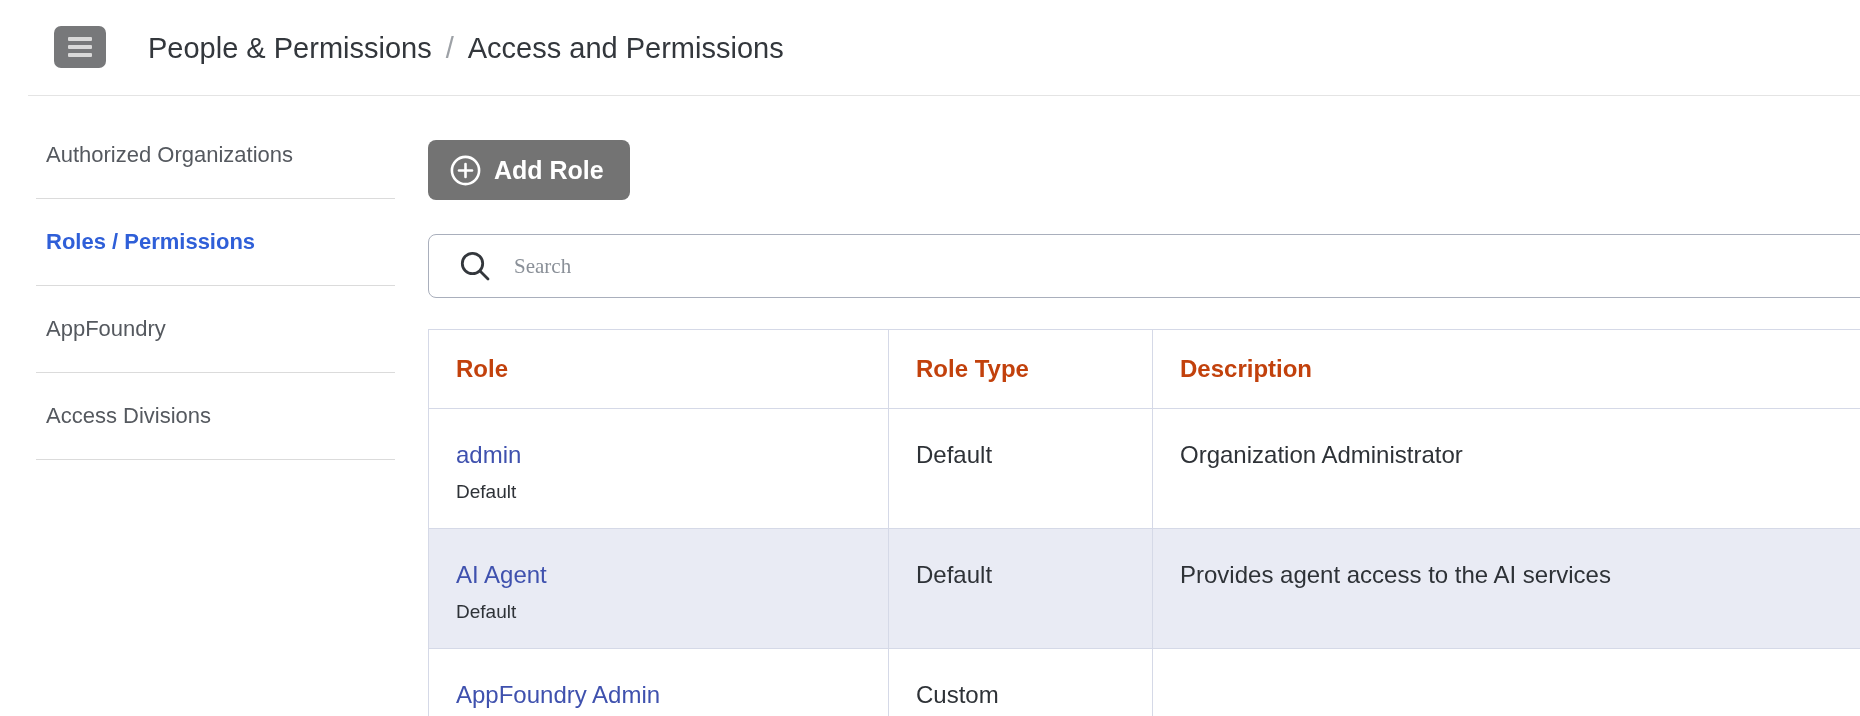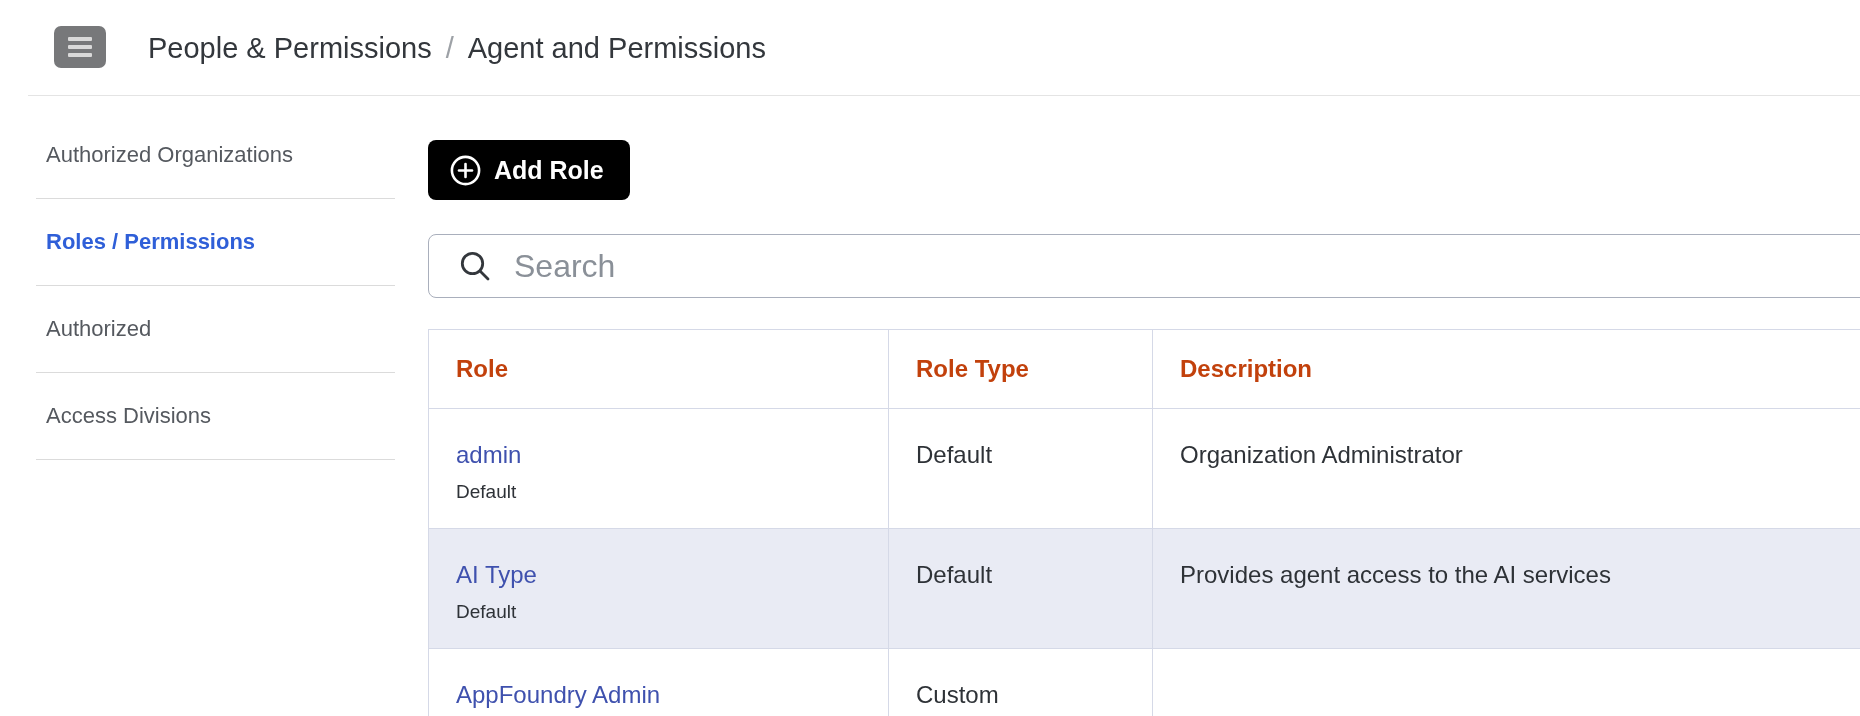--- a/index.html
+++ b/index.html
@@ -46,42 +46,42 @@
     padding-left:10px;
     font-size:22px; color:#55595F;
     cursor:pointer; white-space:nowrap;
   }
   .side-item.active { color:#2F5FD8; font-weight:bold; }
 
   
   .add-role-btn {
     position:absolute; left:428px; top:140px;
     width:202px; height:60px;
-    background:#000000; border:none; border-radius:8px;
+    background:#737373; border:none; border-radius:8px;
     display:flex; align-items:center; gap:13px;
     padding-left:22px;
     color:#ffffff; font-size:25px; font-weight:bold;
     font-family:"Liberation Sans", sans-serif;
     cursor:pointer; white-space:nowrap;
   }
   .add-role-btn svg { flex:0 0 auto; }
 
   .search-box {
     position:absolute; left:428px; top:234px;
     width:1480px; height:64px;
     background:#ffffff;
     border:1px solid #A9AFBC; border-radius:8px;
     display:flex; align-items:center; gap:22px;
     padding-left:30px;
   }
   .search-box svg { flex:0 0 auto; }
   .search-input {
     border:none; outline:none;
-    font-size:32px; color:#0f766e;
-    font-family:Liberation Sans, sans-serif;
+    font-size:21px; color:#0f766e;
+    font-family:Liberation Serif, serif;
     width:1200px; background:transparent;
   }
   .search-input::placeholder { color:#8A9098; }
 
   
   .roles-table {
     position:absolute; left:428px; top:329px;
     width:1480px;
     border-top:1px solid #D5D9E7;
     border-left:1px solid #D5D9E7;
@@ -114,33 +114,33 @@
 
 <div class="topbar">
   <button class="menu-btn">
     <span class="bar"></span>
     <span class="bar"></span>
     <span class="bar"></span>
   </button>
   <div class="breadcrumb">
     <span class="crumb-link">People &amp; Permissions</span>
     <span class="sep">/</span>
-    <span>Agent and Permissions</span>
+    <span>Access and Permissions</span>
   </div>
 </div>
 
 <div class="sidebar">
   <div class="side-item">
     <span>Authorized Organizations</span>
   </div>
   <div class="side-item active">
     <span>Roles / Permissions</span>
   </div>
   <div class="side-item">
-    <span>Authorized</span>
+    <span>AppFoundry</span>
   </div>
   <div class="side-item">
     <span>Access Divisions</span>
   </div>
 </div>
 
 <button class="add-role-btn">
   <svg width="31" height="31" viewBox="0 0 31 31">
     <circle cx="15.5" cy="15.5" r="13.6" fill="none" stroke="#ffffff" stroke-width="2.6"></circle>
     <line x1="15.5" y1="9" x2="15.5" y2="22" stroke="#ffffff" stroke-width="2.6" stroke-linecap="round"></line>
@@ -168,21 +168,21 @@
     <div class="cell col-role">
       <a class="role-link">admin</a>
       <div class="role-sub">Default</div>
     </div>
     <div class="cell col-type">Default</div>
     <div class="cell col-desc">Organization Administrator</div>
   </div>
 
   <div class="t-row highlight">
     <div class="cell col-role">
-      <a class="role-link">AI Type</a>
+      <a class="role-link">AI Agent</a>
       <div class="role-sub">Default</div>
     </div>
     <div class="cell col-type">Default</div>
     <div class="cell col-desc">Provides agent access to the AI services</div>
   </div>
 
   <div class="t-row">
     <div class="cell col-role">
       <a class="role-link">AppFoundry Admin</a>
       <div class="role-sub"></div>

